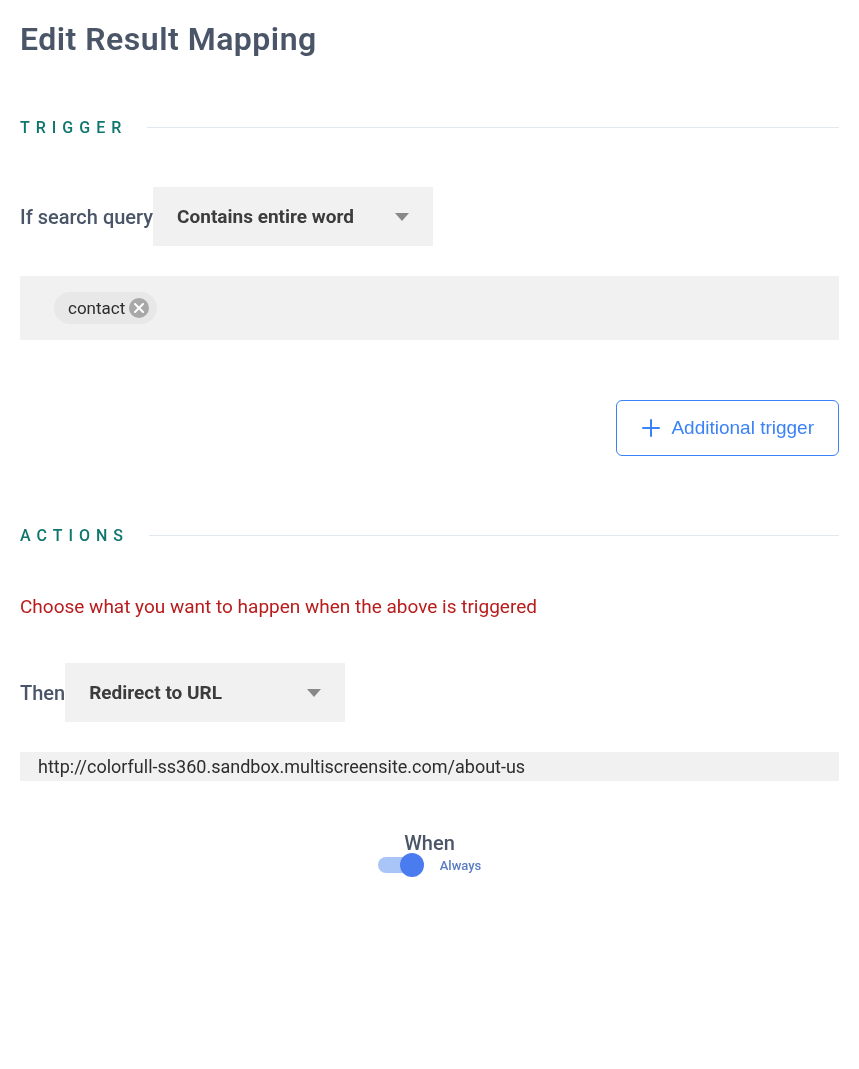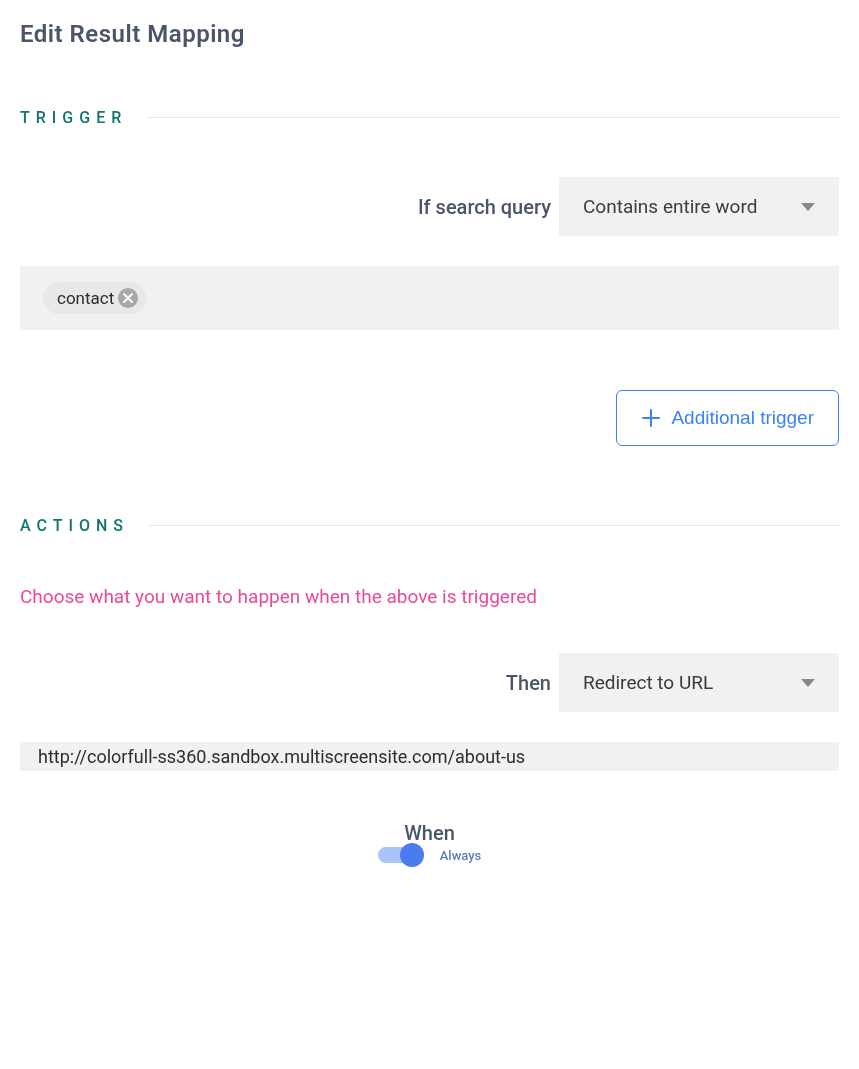--- a/index.html
+++ b/index.html
@@ -8,21 +8,21 @@
       padding: 0;
     }
     body {
       font-family: -apple-system, BlinkMacSystemFont, "Segoe UI", Roboto, sans-serif;
       background: #ffffff;
       width: 859px;
       padding: 20px;
       color: #4a5568;
     }
     .page-title {
-      font-size: 24px;
+      font-size: 32px;
       font-weight: 600;
       color: #4a5568;
       margin-bottom: 60px;
       letter-spacing: 0.5px;
     }
     .section-header {
       display: flex;
       align-items: center;
       margin-bottom: 50px;
     }
@@ -34,55 +34,54 @@
       text-transform: uppercase;
       margin-right: 20px;
     }
     .section-header-line {
       flex: 1;
       height: 1px;
       background: #e2e8f0;
     }
     .field-row {
       display: flex;
-      justify-content: flex-end;
+      justify-content: flex-start;
       align-items: center;
       margin-bottom: 30px;
-      gap: 8px;
     }
     .field-label {
       font-size: 20px;
       color: #4a5568;
       font-weight: 500;
     }
     .select-box {
       background: #f1f1f1;
       padding: 18px 24px;
       display: flex;
       align-items: center;
       gap: 16px;
       cursor: pointer;
       min-width: 280px;
       justify-content: space-between;
     }
     .select-box-text {
       font-size: 19px;
       color: #3c3c3c;
-      font-weight: 400;
+      font-weight: 700;
     }
     .caret-down {
       width: 0;
       height: 0;
       border-left: 7px solid transparent;
       border-right: 7px solid transparent;
       border-top: 8px solid #888;
     }
     .tag-container {
       background: #f1f1f1;
-      padding: 16px 23px;
+      padding: 16px 34px;
       margin-bottom: 60px;
       min-height: 64px;
       display: flex;
       align-items: center;
       gap: 8px;
     }
     .tag {
       background: #e8e8e8;
       border-radius: 20px;
       padding: 6px 8px 6px 14px;
@@ -129,21 +128,21 @@
     }
     .plus-icon {
       width: 20px;
       height: 20px;
       display: flex;
       align-items: center;
       justify-content: center;
     }
     .helper-text {
       font-size: 19px;
-      color: #ec4899;
+      color: #b91c1c;
       margin-bottom: 45px;
     }
     .url-input-box {
       background: #f1f1f1;
       padding: 4px 18px;
       margin-top: 30px;
       margin-bottom: 50px;
     }
     .url-input-text {
       font-size: 18px;

